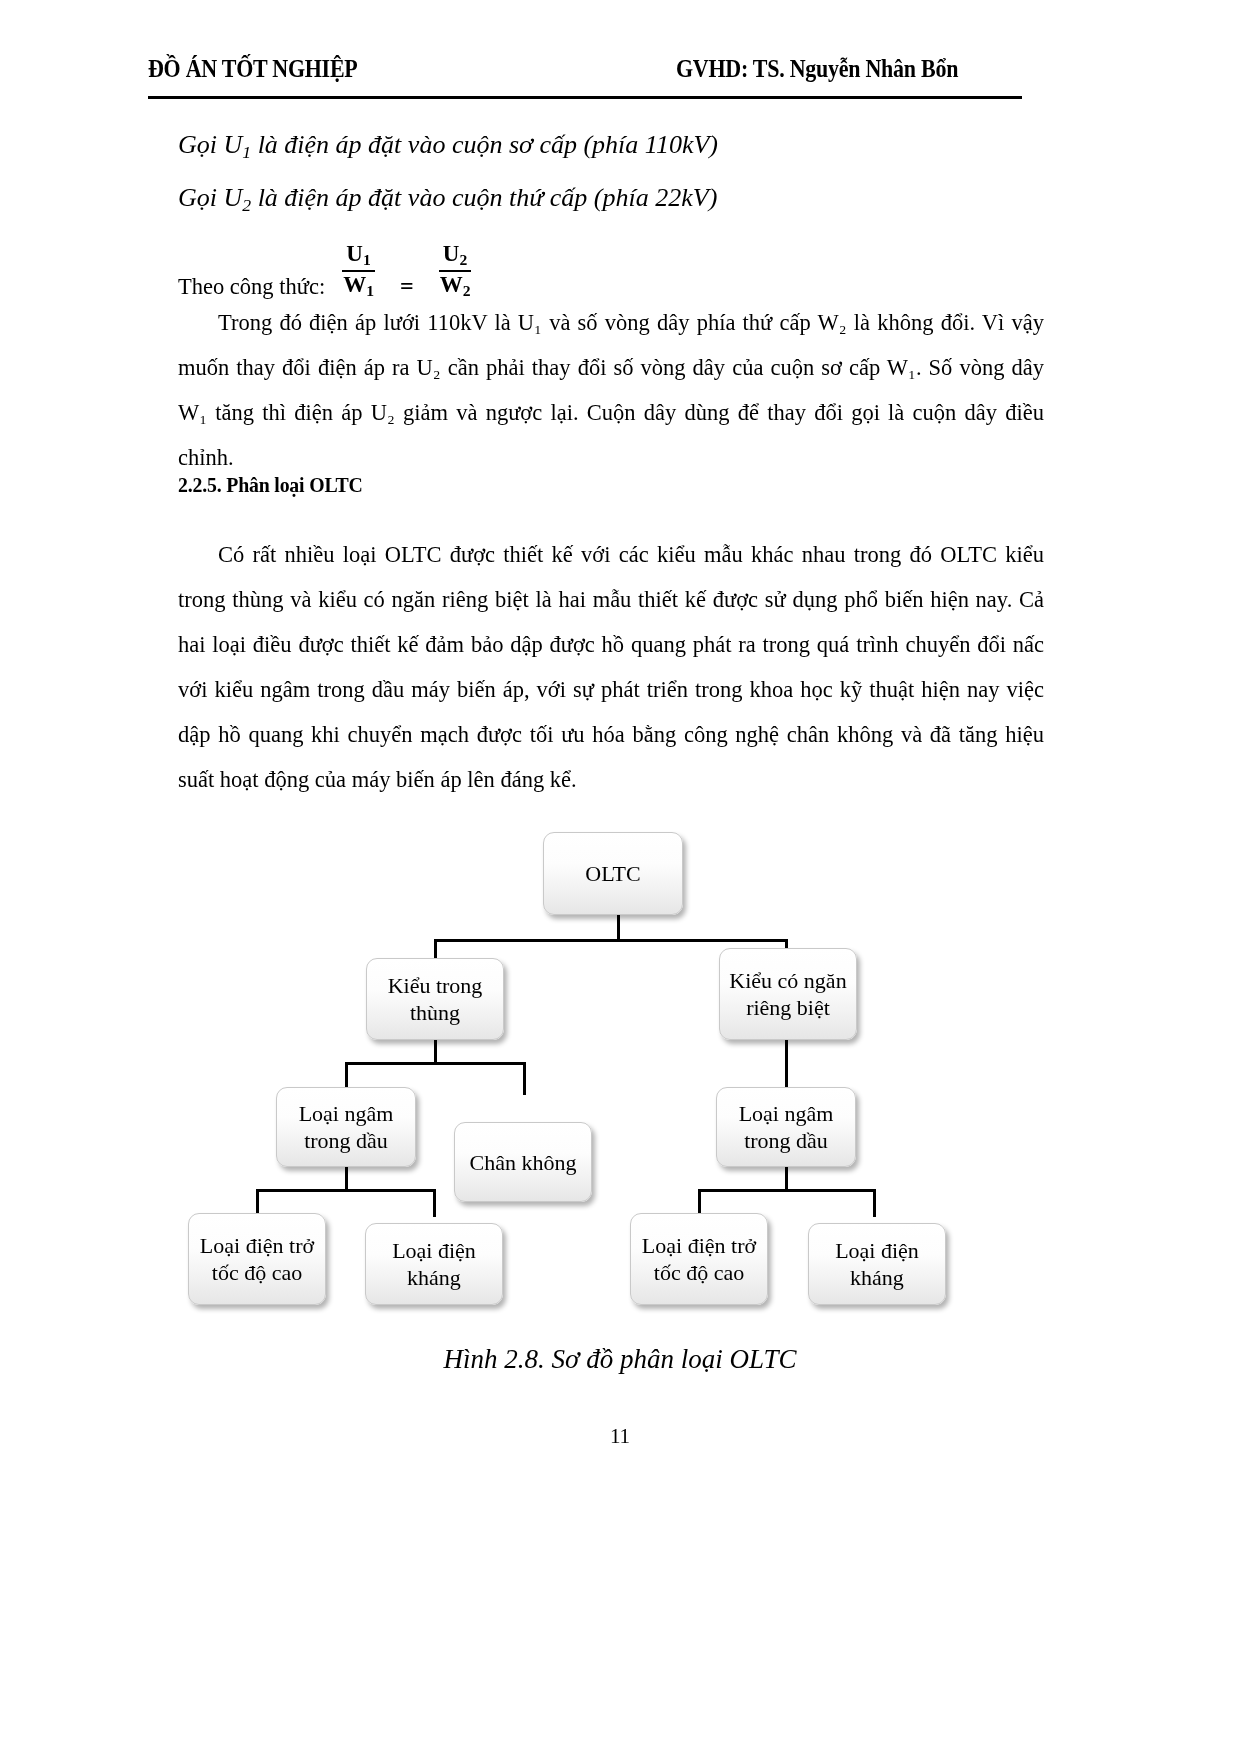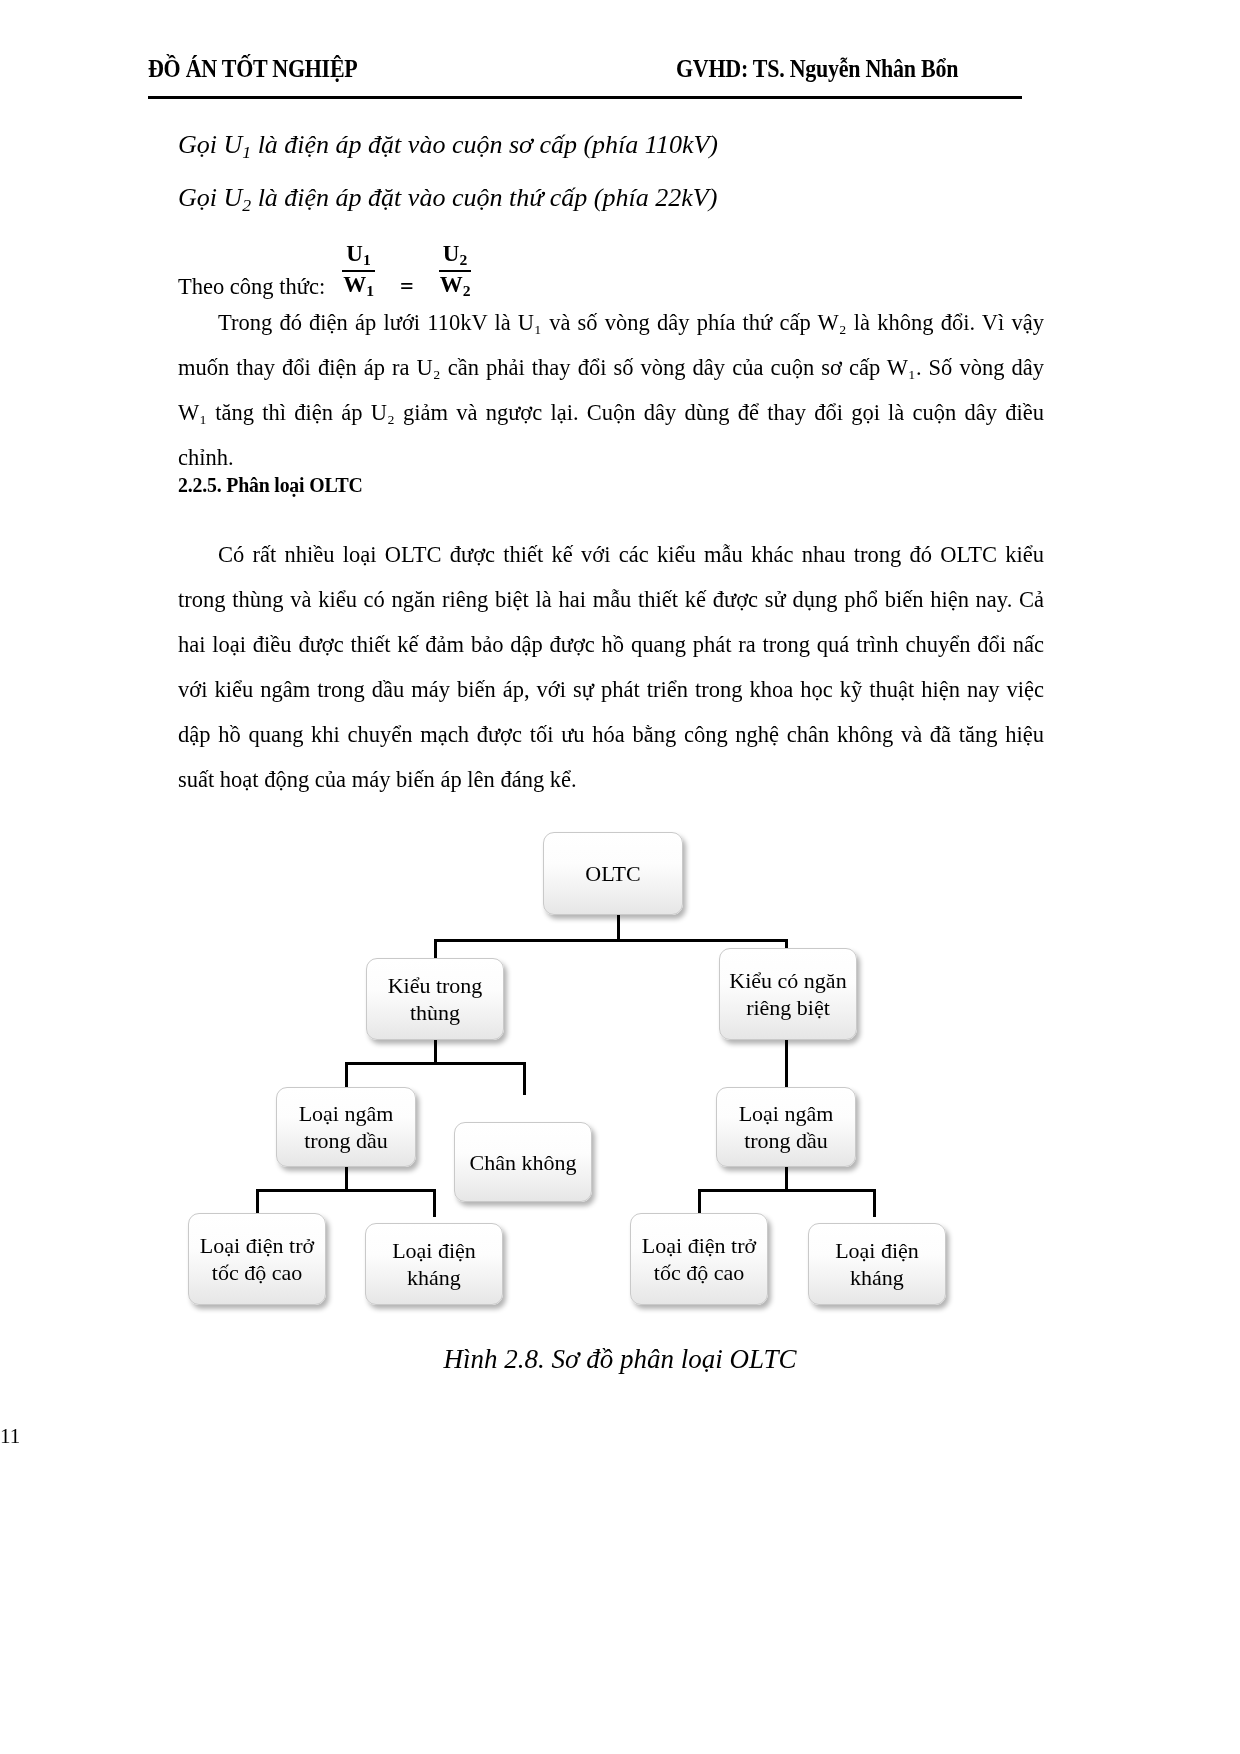--- a/index.html
+++ b/index.html
@@ -173,20 +173,21 @@
     width: 1240px;
     text-align: center;
     font-style: italic;
     font-size: 27px;
   }
   .page-number {
     position: absolute;
     left: 0;
     top: 1424px;
     width: 1240px;
+    text-align: center;
     font-size: 21px;
   }
 </style>
 </head>
 <body>
 
 <div class="page">
 
   <div class="header">
     <span class="header-left">ĐỒ ÁN TỐT NGHIỆP</span>

